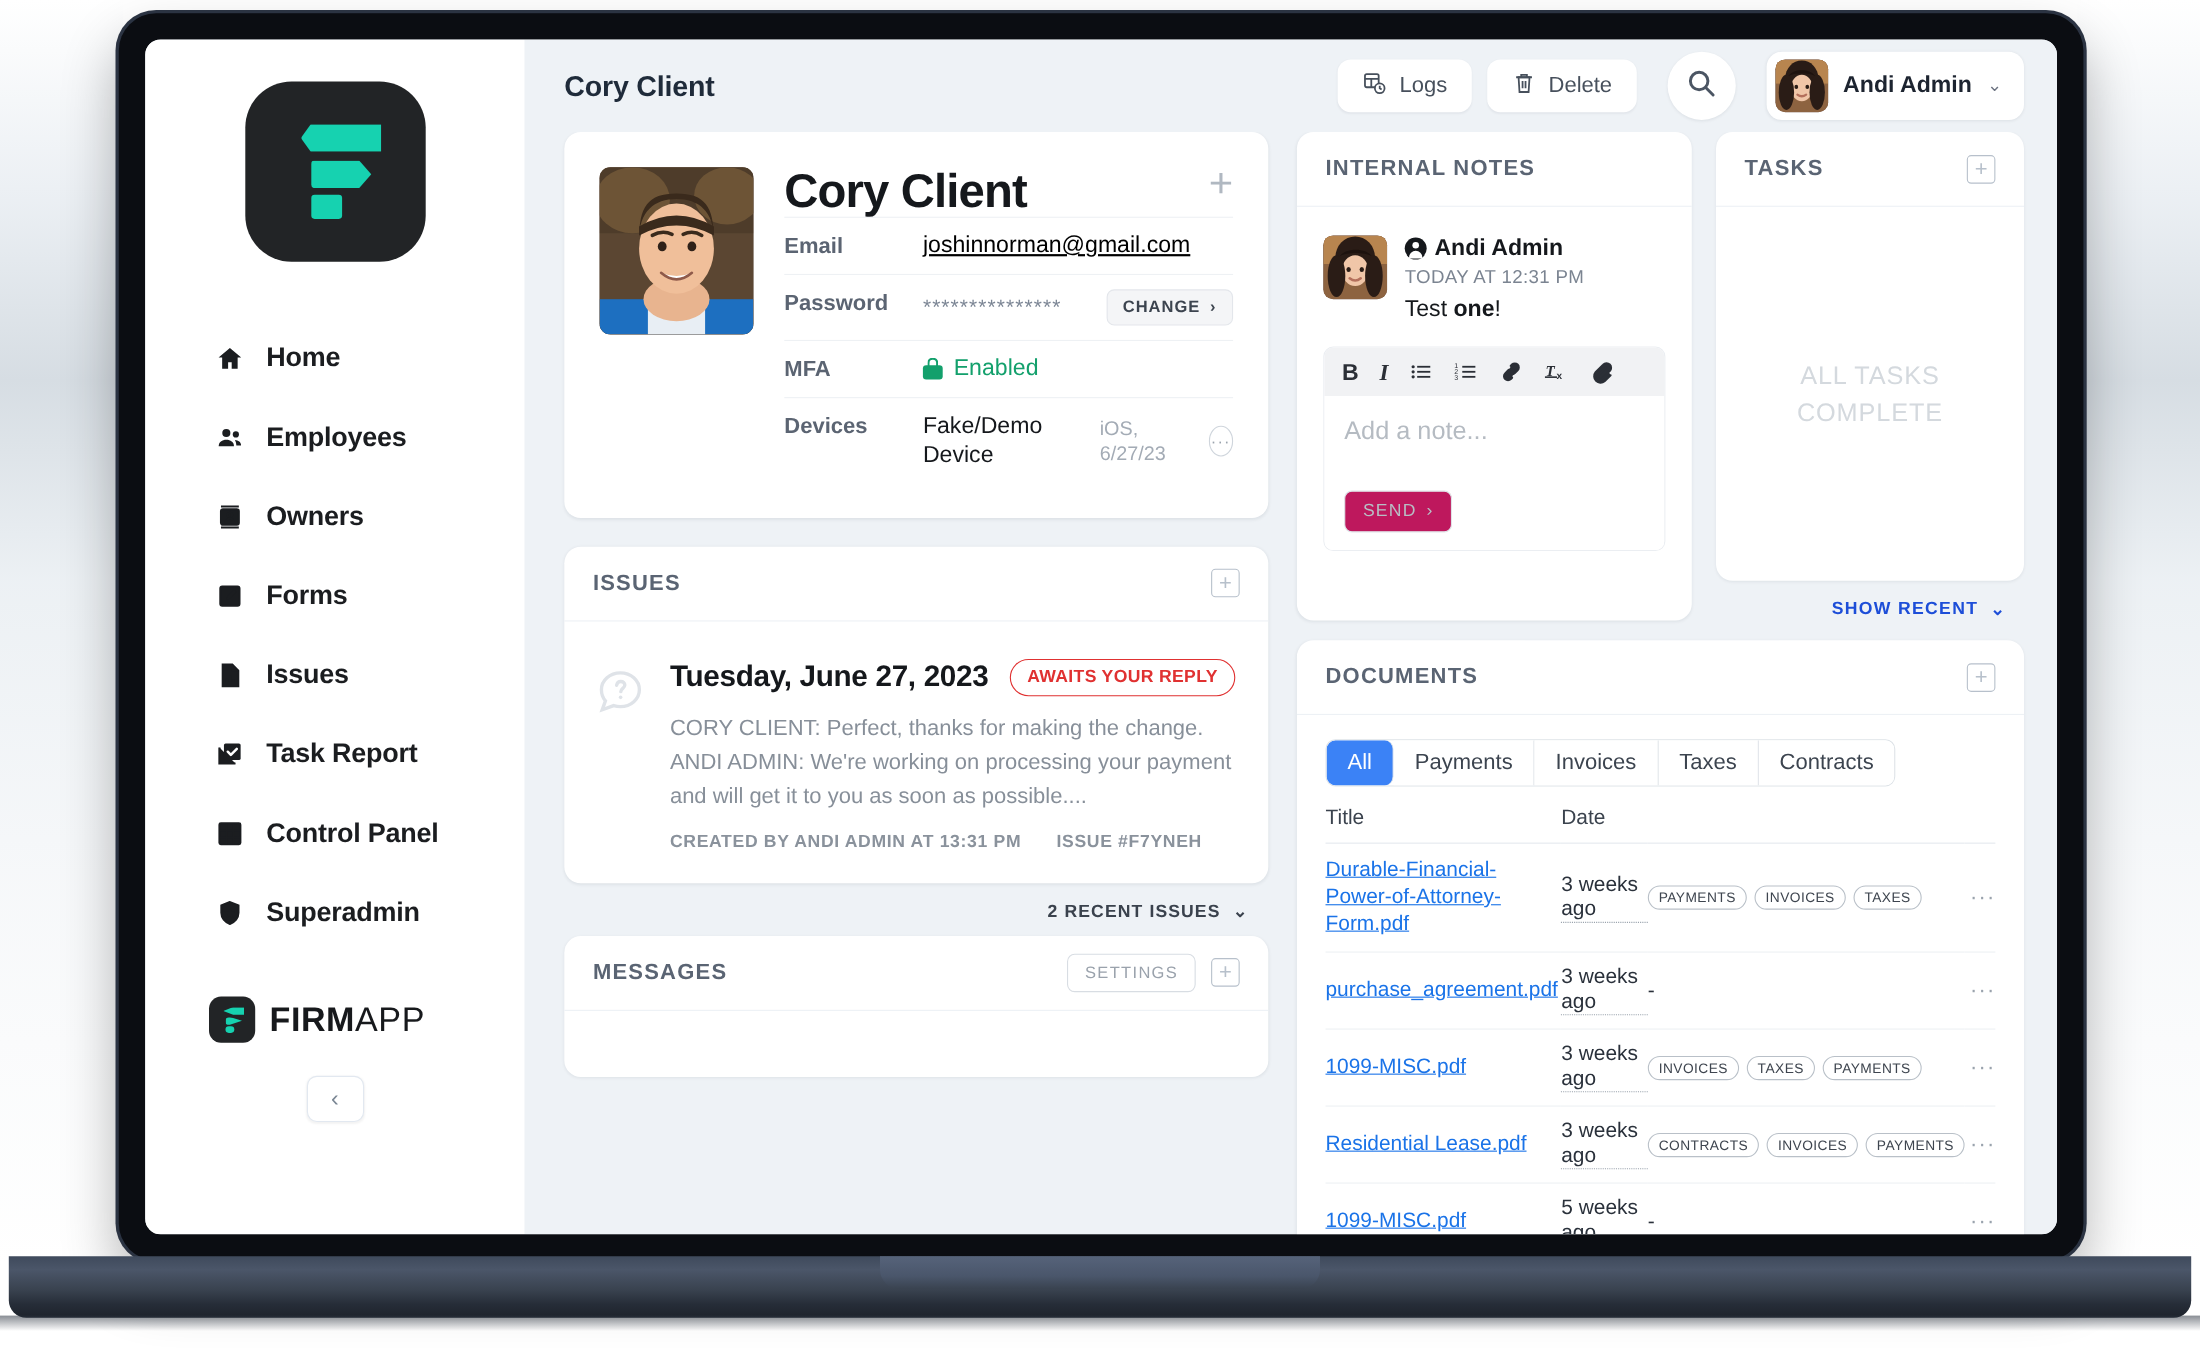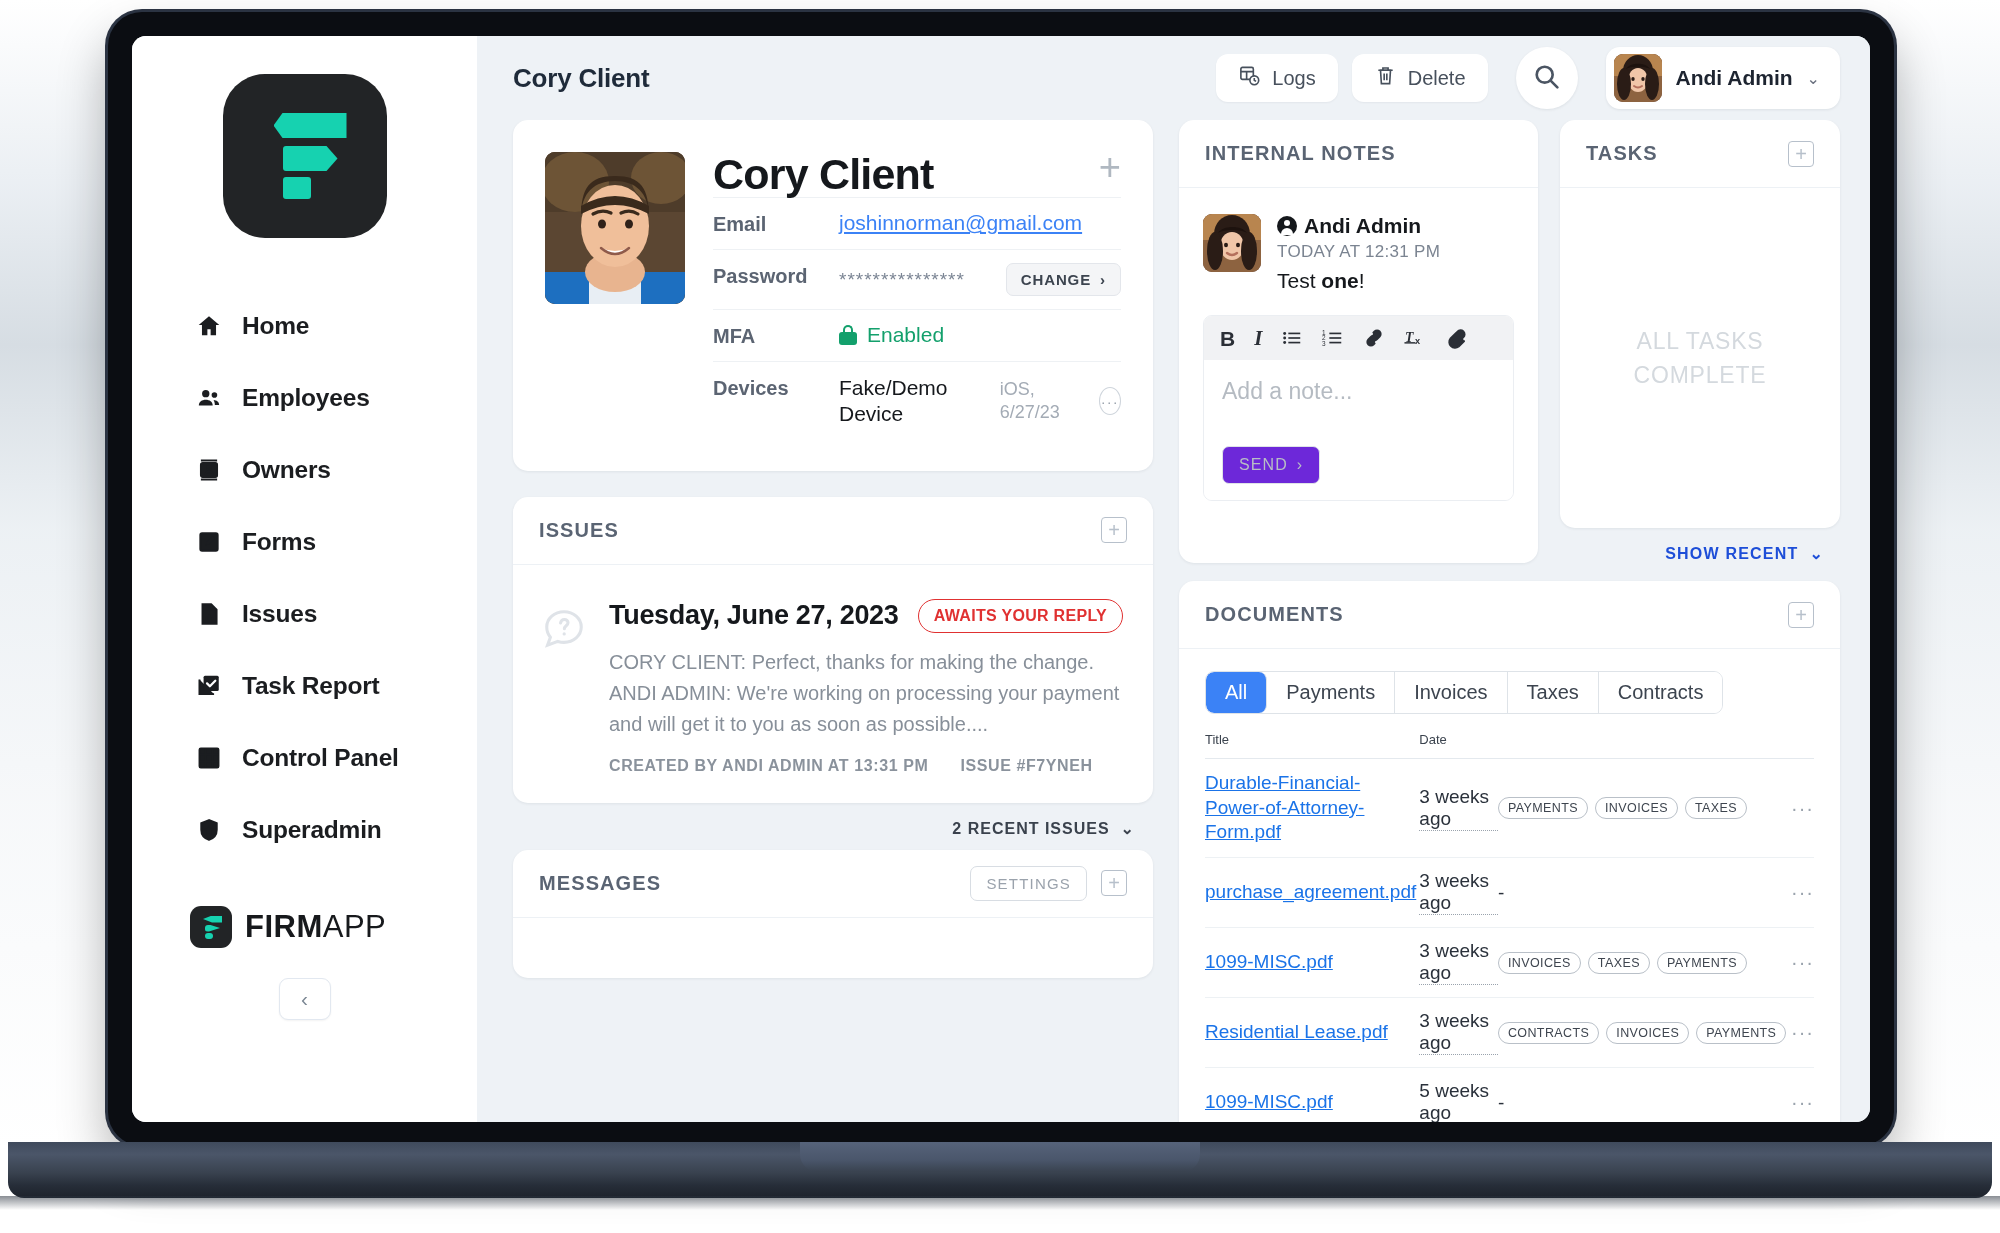--- a/index.html
+++ b/index.html
@@ -187,21 +187,21 @@
   }
   .prof-right { flex: 1; min-width: 0; }
   .prof-name-row { display: flex; align-items: flex-start; }
   .prof-name { font-size: 43px; font-weight: 700; color: #15181c; letter-spacing: -.8px; line-height: 1.05; }
   .prof-plus { margin-left: auto; color: #b0b8c1; font-size: 38px; line-height: .8; cursor: pointer; font-weight: 300; }
 
   .frow { display: flex; align-items: flex-start; gap: 18px; padding: 13px 0; border-top: 1px solid #eef1f4; }
   .frow:first-of-type { margin-top: 16px; }
   .flabel { width: 108px; flex: 0 0 108px; font-size: 20px; font-weight: 700; color: #5b6472; padding-top: 2px; }
   .fval { font-size: 21px; color: #1d2430; flex: 1; min-width: 0; }
-  .email-link { color: #3b82f6; text-decoration: underline; font-size: 21px; word-break: break-all; }
+  .email-link { color: #000000; text-decoration: underline; font-size: 21px; word-break: break-all; }
   .dots { letter-spacing: 1px; color: #7b8594; font-size: 19px; }
   .pw-row { display: flex; align-items: center; gap: 16px; width: 100%; }
   .change-btn {
     margin-left: auto; background: #f4f5f7; border: 1px solid #e3e6eb; border-radius: 7px;
     font-size: 15px; font-weight: 700; letter-spacing: .9px; color: #3c444f;
     padding: 7px 14px; cursor: pointer; display: flex; align-items: center; gap: 9px;
     font-family: inherit;
   }
   .mfa { display: flex; align-items: center; gap: 10px; color: #13a06c; font-size: 21px; }
   .lock { width: 18px; height: 20px; position: relative; flex: 0 0 18px; }
@@ -239,21 +239,21 @@
   }
 
   .editor { margin-top: 22px; border: 1px solid #ebeef2; border-radius: 9px; overflow: hidden; }
   .toolbar { background: #f1f2f4; padding: 11px 16px; display: flex; flex-wrap: wrap; gap: 19px; align-items: center; }
   .tbi { font-size: 21px; color: #2b2f36; cursor: pointer; line-height: 1; display: flex; align-items: center; }
   .tbi svg { width: 22px; height: 22px; fill: #2b2f36; }
   .editor-area { background: #fff; padding: 18px 18px 16px 18px; min-height: 140px; display: flex; flex-direction: column; }
   .note-placeholder { font-size: 23px; color: #b5bbc2; }
   .send-btn {
     margin-top: auto; align-self: flex-start;
-    border: 1px solid #dfe3e8; background: #6d28d9; border-radius: 7px;
+    border: 1px solid #dfe3e8; background: #be185d; border-radius: 7px;
     padding: 9px 16px; font-size: 16px; letter-spacing: 1.1px; color: #b8bec5;
     cursor: pointer; display: flex; align-items: flex-start; gap: 9px; font-family: inherit;
   }
 
   
   .tasks-body {
     height: 340px; display: flex; align-items: center; justify-content: center;
     text-align: center;
   }
   .tasks-empty { font-size: 23px; color: #d4d9de; letter-spacing: .8px; line-height: 1.5; font-weight: 400; }
@@ -292,21 +292,21 @@
   .tabs { display: inline-flex; border: 1px solid #dee3e8; border-radius: 9px; overflow: hidden; background: #fff; }
   .tab {
     padding: 9px 19px; font-size: 20px; color: #3c444f; cursor: pointer;
     border-right: 1px solid #dee3e8; background: #fff;
   }
   .tab:last-child { border-right: none; }
   .tab.active { background: #3b82f6; color: #fff; border-radius: 8px; }
 
   table.docs { width: 100%; border-collapse: collapse; margin-top: 18px; }
   table.docs th {
-    text-align: left; font-size: 13px; font-weight: 400; color: #3b434e;
+    text-align: left; font-size: 19px; font-weight: 400; color: #3b434e;
     padding: 0 0 11px 0; border-bottom: 1px solid #e4e9ee;
   }
   table.docs td { padding: 12px 0; border-bottom: 1px solid #edf1f4; vertical-align: middle; }
   .doc-link { color: #1a73e8; text-decoration: underline; font-size: 19px; line-height: 1.3; display: inline-block; cursor: pointer; }
   .doc-date { font-size: 19px; color: #2a313b; border-bottom: 1.5px dotted #9aa3ad; display: inline-block; }
   .tagwrap { display: flex; gap: 7px; flex-wrap: nowrap; }
   .tag-pill {
     border: 1px solid #b9c0c8; border-radius: 999px; padding: 3px 9px;
     font-size: 12.5px; letter-spacing: .4px; color: #3e454f; white-space: nowrap;
   }

